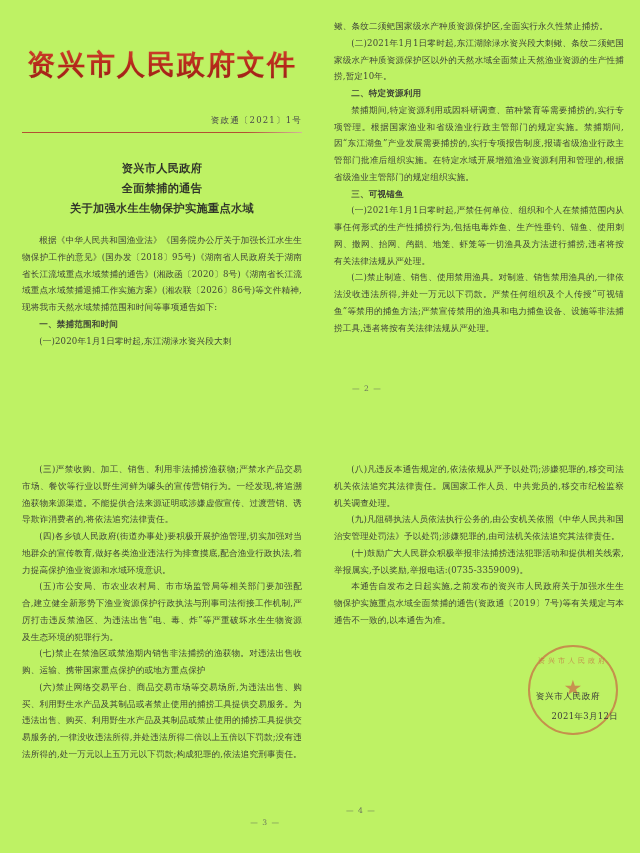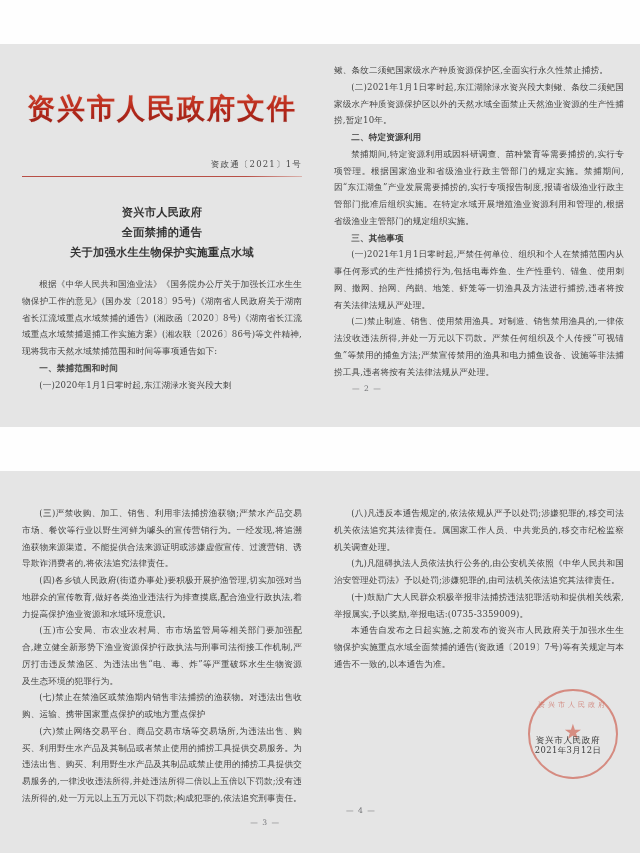--- a/index.html
+++ b/index.html
@@ -29,23 +29,22 @@
     position: absolute;
     inset: 0;
     display: grid;
     grid-template-columns: 320px 320px;
     grid-template-rows: 427px 426px;
   }
 
   .page {
     position: relative;
     box-sizing: border-box;
-    background: #e5e5e5;
+    background: #bef264;
     overflow: hidden;
-    margin-top: 44px;
   }
 
   .page-inner {
     position: absolute;
     box-sizing: border-box;
   }
 
   
   .page-1 .page-inner {
     left: 22px; right: 18px; top: 18px; bottom: 10px;
@@ -185,23 +184,23 @@
     width: 92px;
     text-align: center;
     font-size: 8.6px;
     letter-spacing: 0.6px;
     color: #3a3a3a;
     filter: blur(0.12px);
   }
   .sign-date {
     position: absolute;
     right: 6px;
-    top: 56px;
+    top: 66px;
     width: 100px;
-    text-align: center;
+    text-align: right;
     font-size: 8.4px;
     letter-spacing: 0.4px;
     color: #3a3a3a;
     filter: blur(0.12px);
   }
 
   
   .page-no {
     position: absolute;
     bottom: 12px;
@@ -247,21 +246,21 @@
       </div>
     </div>
 
     <div class="page page-2">
       <div class="page-inner">
         <div class="body-text">
           <p class="flush">鳅、条纹二须鲃国家级水产种质资源保护区,全面实行永久性禁止捕捞。</p>
           <p>(二)2021年1月1日零时起,东江湖除渌水资兴段大刺鳅、条纹二须鲃国家级水产种质资源保护区以外的天然水域全面禁止天然渔业资源的生产性捕捞,暂定10年。</p>
           <p class="heading">二、特定资源利用</p>
           <p>禁捕期间,特定资源利用或因科研调查、苗种繁育等需要捕捞的,实行专项管理。根据国家渔业和省级渔业行政主管部门的规定实施。禁捕期间,因“东江湖鱼”产业发展需要捕捞的,实行专项报告制度,报请省级渔业行政主管部门批准后组织实施。在特定水域开展增殖渔业资源利用和管理的,根据省级渔业主管部门的规定组织实施。</p>
-          <p class="heading">三、其他事项</p>
+          <p class="heading">三、可视锚鱼</p>
           <p>(一)2021年1月1日零时起,严禁任何单位、组织和个人在禁捕范围内从事任何形式的生产性捕捞行为,包括电毒炸鱼、生产性垂钓、锚鱼、使用刺网、撒网、抬网、鸬鹚、地笼、虾笼等一切渔具及方法进行捕捞,违者将按有关法律法规从严处理。</p>
           <p>(二)禁止制造、销售、使用禁用渔具。对制造、销售禁用渔具的,一律依法没收违法所得,并处一万元以下罚款。严禁任何组织及个人传授“可视锚鱼”等禁用的捕鱼方法;严禁宣传禁用的渔具和电力捕鱼设备、设施等非法捕捞工具,违者将按有关法律法规从严处理。</p>
         </div>
         <div class="page-no">— 2 —</div>
       </div>
     </div>
 
     <div class="page page-3">
       <div class="page-inner">
         <div class="body-text">

